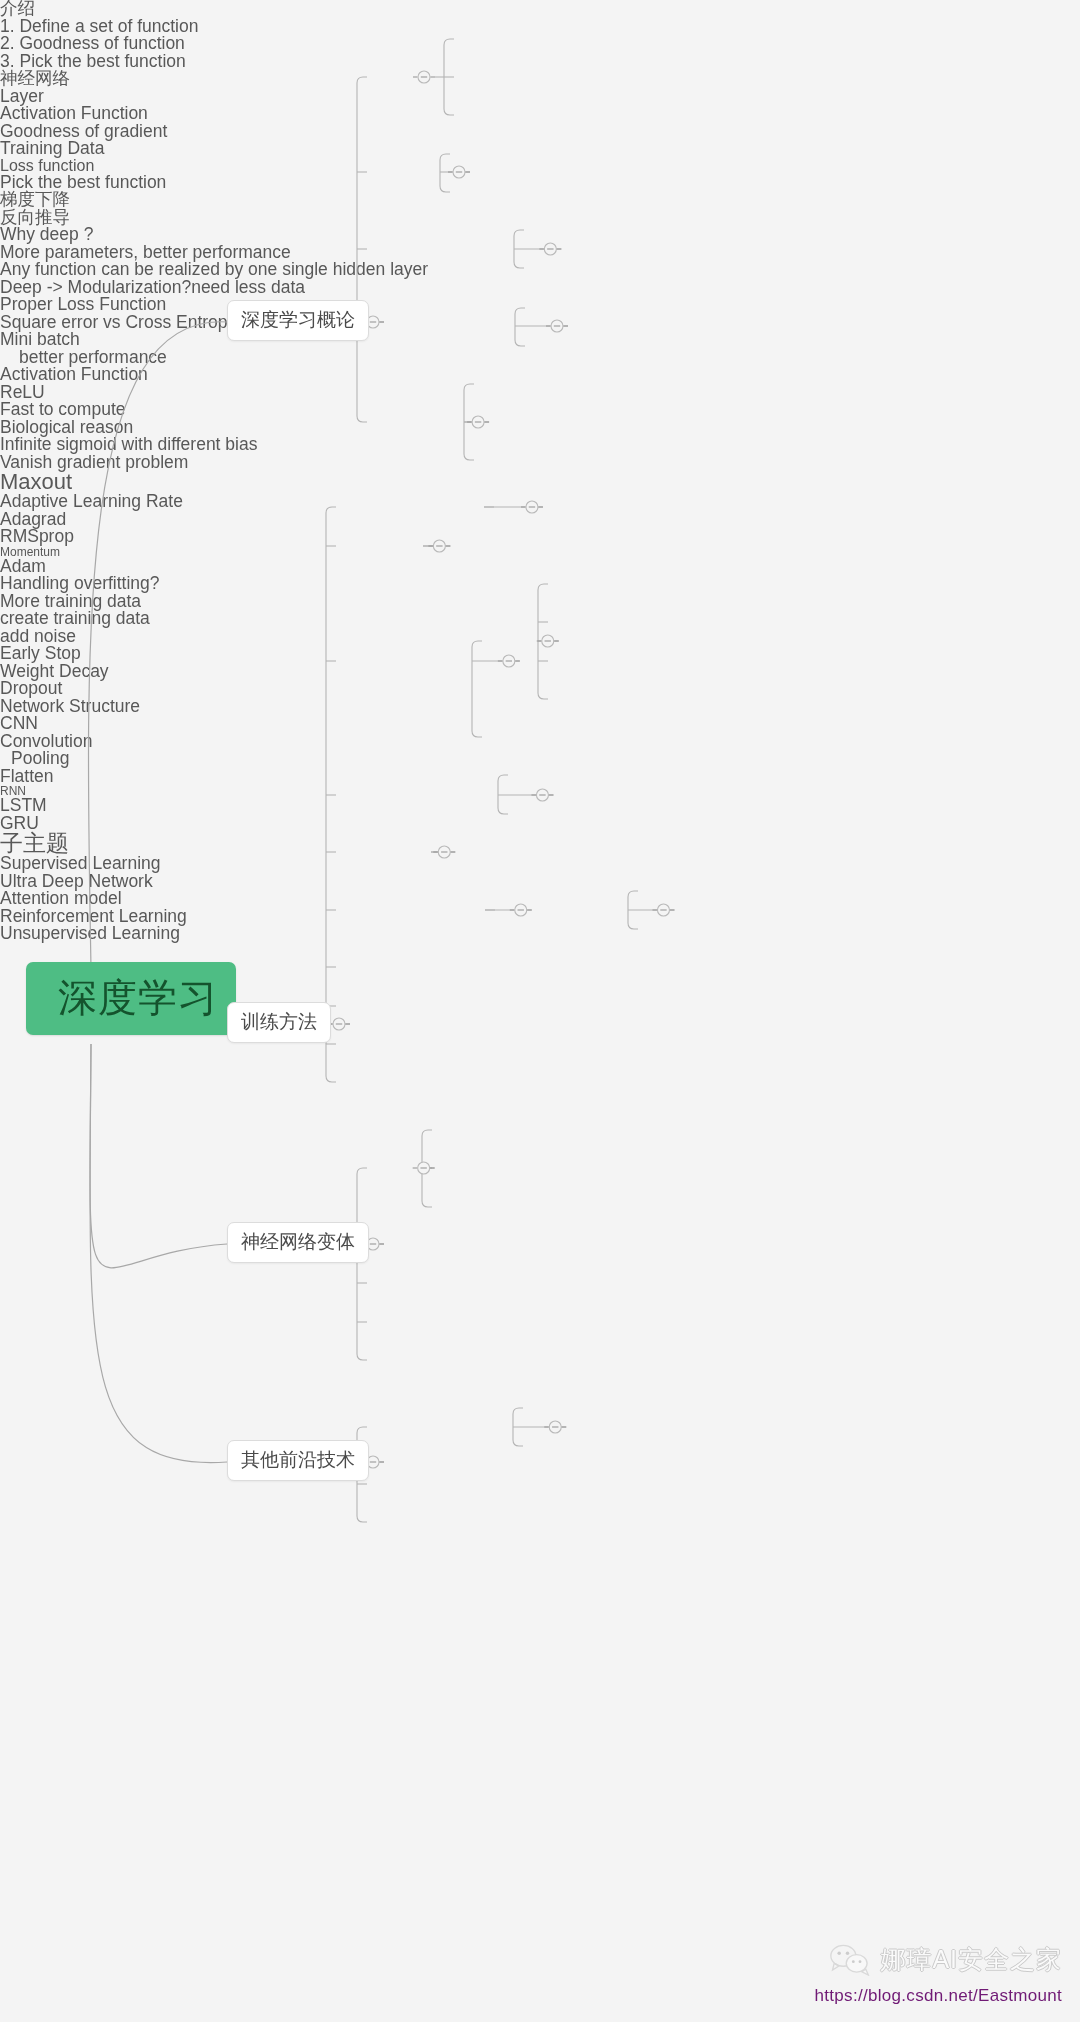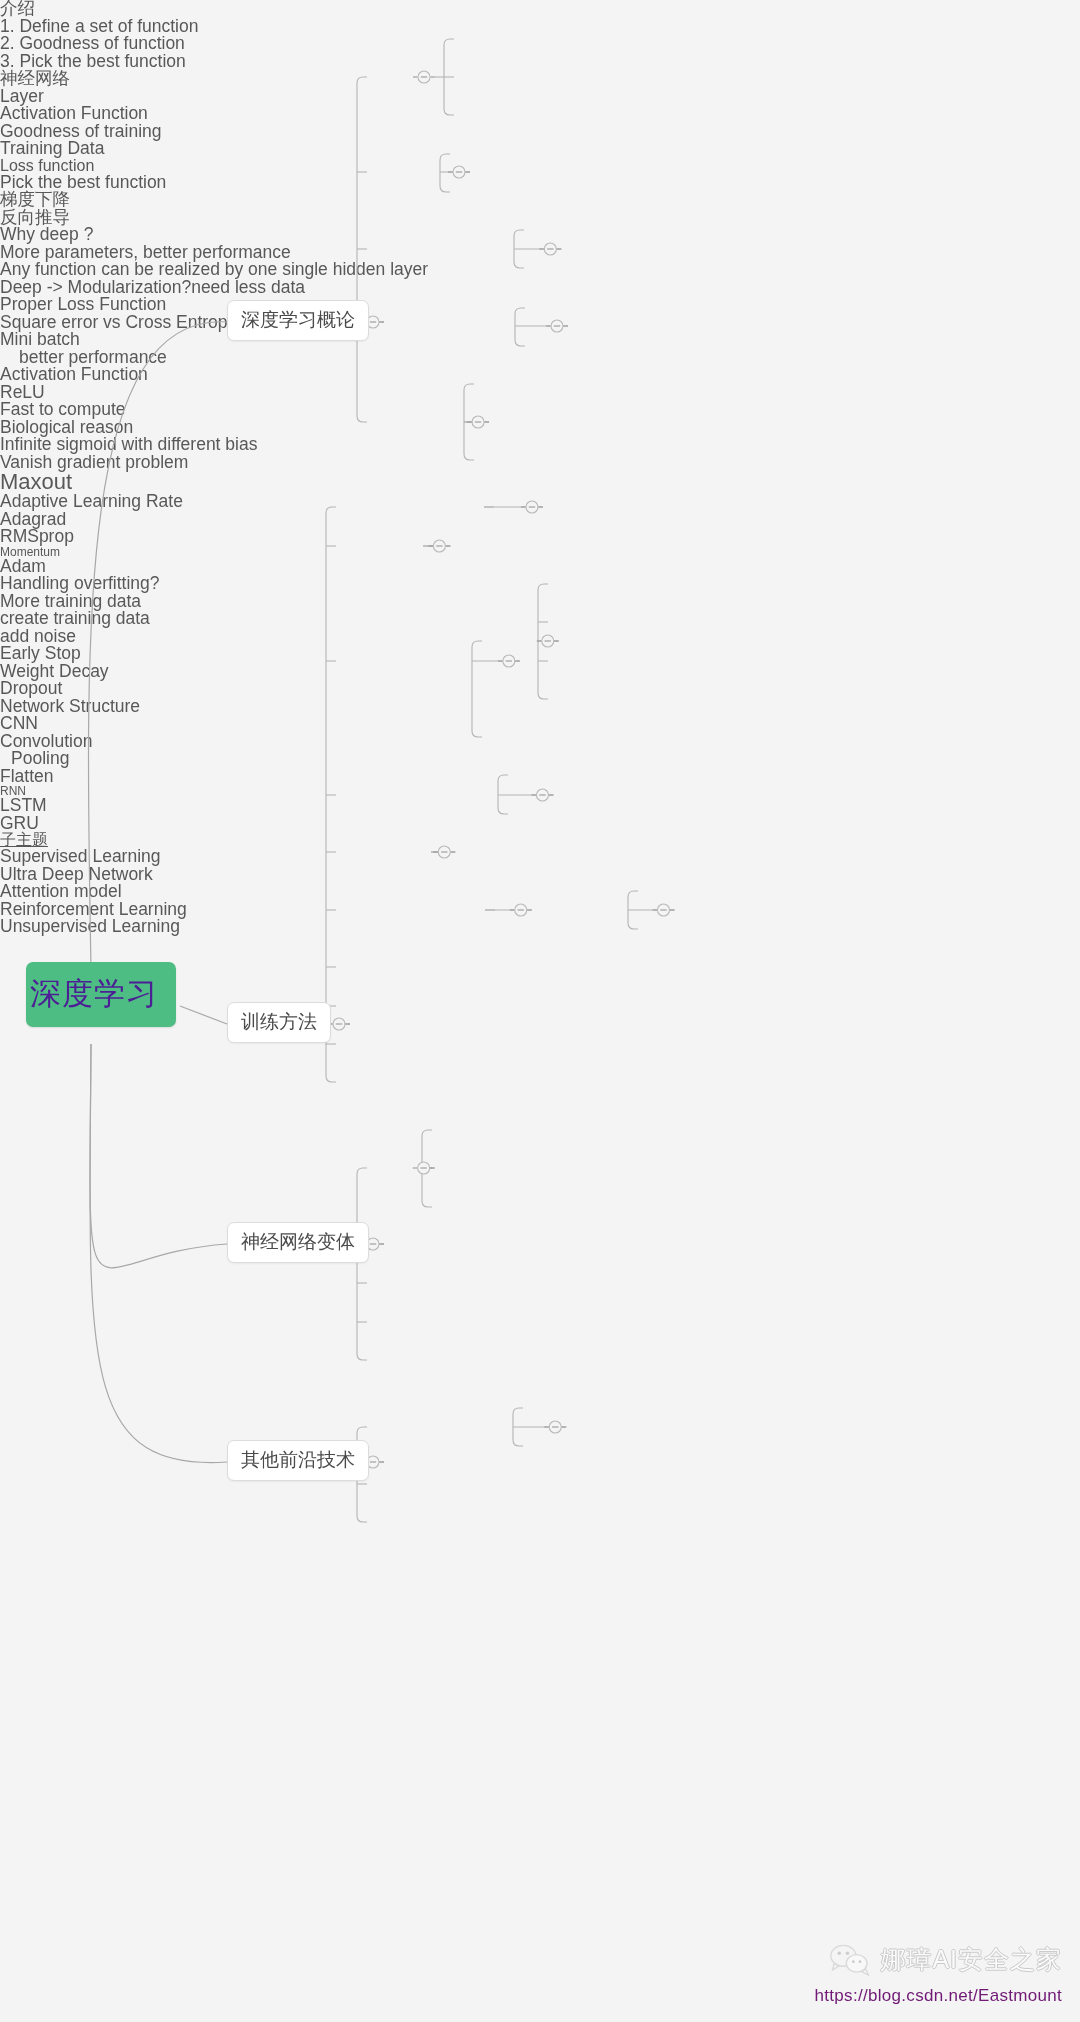--- a/index.html
+++ b/index.html
@@ -11,23 +11,23 @@
   }
   #canvas{position:absolute;top:0;left:0;width:1080px;height:2022px;}
   .edge{fill:none;stroke:#a8a8a8;stroke-width:1.2;}
   .edge-thin{fill:none;stroke:#b4b4b4;stroke-width:1.1;}
   .collapse-c{fill:#f4f4f4;stroke:#b9b9b9;stroke-width:1.1;}
   .collapse-m{stroke:#9a9a9a;stroke-width:1.1;}
 
   .node{position:absolute;white-space:nowrap;}
 
   .root-node{
-    background:#4ebd84;color:#4c1d95;border-radius:7px;
-    font-size:31px;letter-spacing:1px;
-    padding:16px 18px 18px 4px;line-height:1;
+    background:#4ebd84;color:#14532d;border-radius:7px;
+    font-size:39px;letter-spacing:1px;
+    padding:16px 18px 18px 32px;line-height:1;
     box-shadow:0 1px 2px rgba(0,0,0,.10);
   }
   .branch-node{
     background:#ffffff;color:#4a4a4a;border:1px solid #dcdcdc;border-radius:7px;
     font-size:19px;padding:9px 13px 11px 13px;line-height:1;
     box-shadow:0 1px 2px rgba(0,0,0,.05);
   }
   .leaf{
     color:#585858;font-size:17.5px;line-height:1;
   }
@@ -315,21 +315,21 @@
 <div id="nodes">
     <div class="node root-node" style="left: 26px; top: 962px;">深度学习</div>
     <div class="node branch-node" style="left: 227px; top: 300px;">深度学习概论</div>
     <div class="leaf" style="left: 370px; top: 64.4px; font-size: 17.5px;">介绍</div>
     <div class="leaf" style="left: 457px; top: 26.4px; font-size: 17.5px;">1. Define a set of function</div>
     <div class="leaf" style="left: 457px; top: 64.4px; font-size: 17.5px;">2. Goodness of function</div>
     <div class="leaf" style="left: 457px; top: 102.4px; font-size: 17.5px;">3. Pick the best function</div>
     <div class="leaf" style="left: 370px; top: 159.4px; font-size: 17.5px;">神经网络</div>
     <div class="leaf" style="left: 453px; top: 141.4px; font-size: 17.5px;">Layer</div>
     <div class="leaf" style="left: 453px; top: 179.4px; font-size: 17.5px;">Activation Function</div>
-    <div class="leaf" style="left: 370px; top: 236.4px; font-size: 17.5px;">Goodness of training</div>
+    <div class="leaf" style="left: 370px; top: 236.4px; font-size: 17.5px;">Goodness of gradient</div>
     <div class="leaf" style="left: 527px; top: 217.4px; font-size: 17.5px;">Training Data</div>
     <div class="leaf" style="left: 527px; top: 255.4px; font-size: 16px;">Loss function</div>
     <div class="leaf" style="left: 370px; top: 313.4px; font-size: 17.5px;">Pick the best function</div>
     <div class="leaf" style="left: 528px; top: 295.4px; font-size: 17.5px;">梯度下降</div>
     <div class="leaf" style="left: 528px; top: 333.4px; font-size: 17.5px;">反向推导</div>
     <div class="leaf" style="left: 370px; top: 409.4px; font-size: 17.5px;">Why deep ?</div>
     <div class="leaf" style="left: 477px; top: 371.4px; font-size: 17.5px;">More parameters, better performance</div>
     <div class="leaf" style="left: 477px; top: 409.4px; font-size: 17.5px;">Any function can be realized by one single hidden layer</div>
     <div class="leaf" style="left: 477px; top: 447.4px; font-size: 17.5px;">Deep -&gt; Modularization?need less data</div>
     <div class="node branch-node" style="left: 227px; top: 1002px;">训练方法</div>
@@ -358,21 +358,21 @@
     <div class="leaf" style="left: 339px; top: 1031.4px; font-size: 17.5px;">Dropout</div>
     <div class="leaf" style="left: 339px; top: 1069.4px; font-size: 17.5px;">Network Structure</div>
     <div class="node branch-node" style="left: 227px; top: 1222px;">神经网络变体</div>
     <div class="leaf" style="left: 370px; top: 1155.4px; font-size: 17.5px;">CNN</div>
     <div class="leaf" style="left: 435px; top: 1117.4px; font-size: 17.5px;">Convolution</div>
     <div class="leaf" style="left: 435px; top: 1155.4px; font-size: 17.5px; padding-left: 11px;">Pooling</div>
     <div class="leaf" style="left: 435px; top: 1194.4px; font-size: 17.5px;">Flatten</div>
     <div class="leaf" style="left: 370px; top: 1232.4px; font-size: 12px;">RNN</div>
     <div class="leaf" style="left: 370px; top: 1270.4px; font-size: 17.5px;">LSTM</div>
     <div class="leaf" style="left: 370px; top: 1309.4px; font-size: 17.5px;">GRU</div>
-    <div class="leaf" style="left: 370px; top: 1347.4px; font-size: 16px; text-decoration: underline;">子主题</div>
+    <div class="leaf" style="left: 370px; top: 1347.4px; font-size: 23px;">子主题</div>
     <div class="node branch-node" style="left: 227px; top: 1440px;">其他前沿技术</div>
     <div class="leaf" style="left: 370px; top: 1414.4px; font-size: 17.5px;">Supervised Learning</div>
     <div class="leaf" style="left: 526px; top: 1395.4px; font-size: 17.5px;">Ultra Deep Network</div>
     <div class="leaf" style="left: 526px; top: 1433.4px; font-size: 17.5px;">Attention model</div>
     <div class="leaf" style="left: 370px; top: 1471.4px; font-size: 17.5px;">Reinforcement Learning</div>
     <div class="leaf" style="left: 370px; top: 1509.4px; font-size: 17.5px;">Unsupervised Learning</div>
   </div>
 
 <div id="watermark">
   <span>

